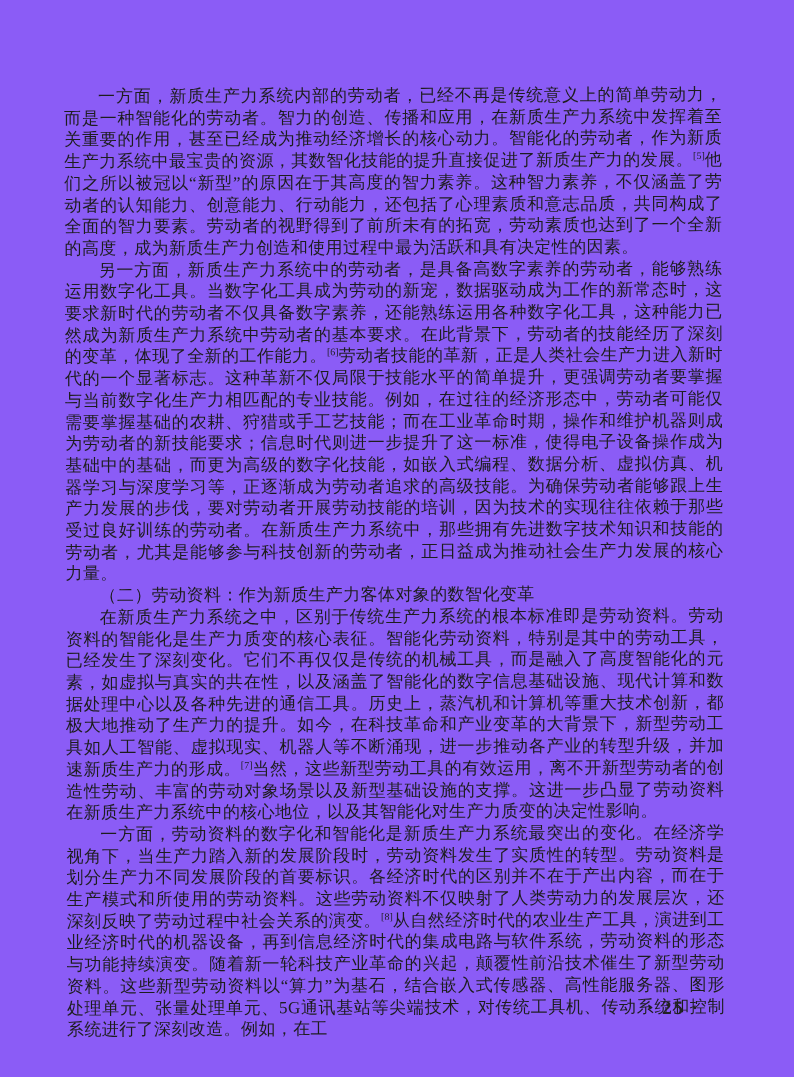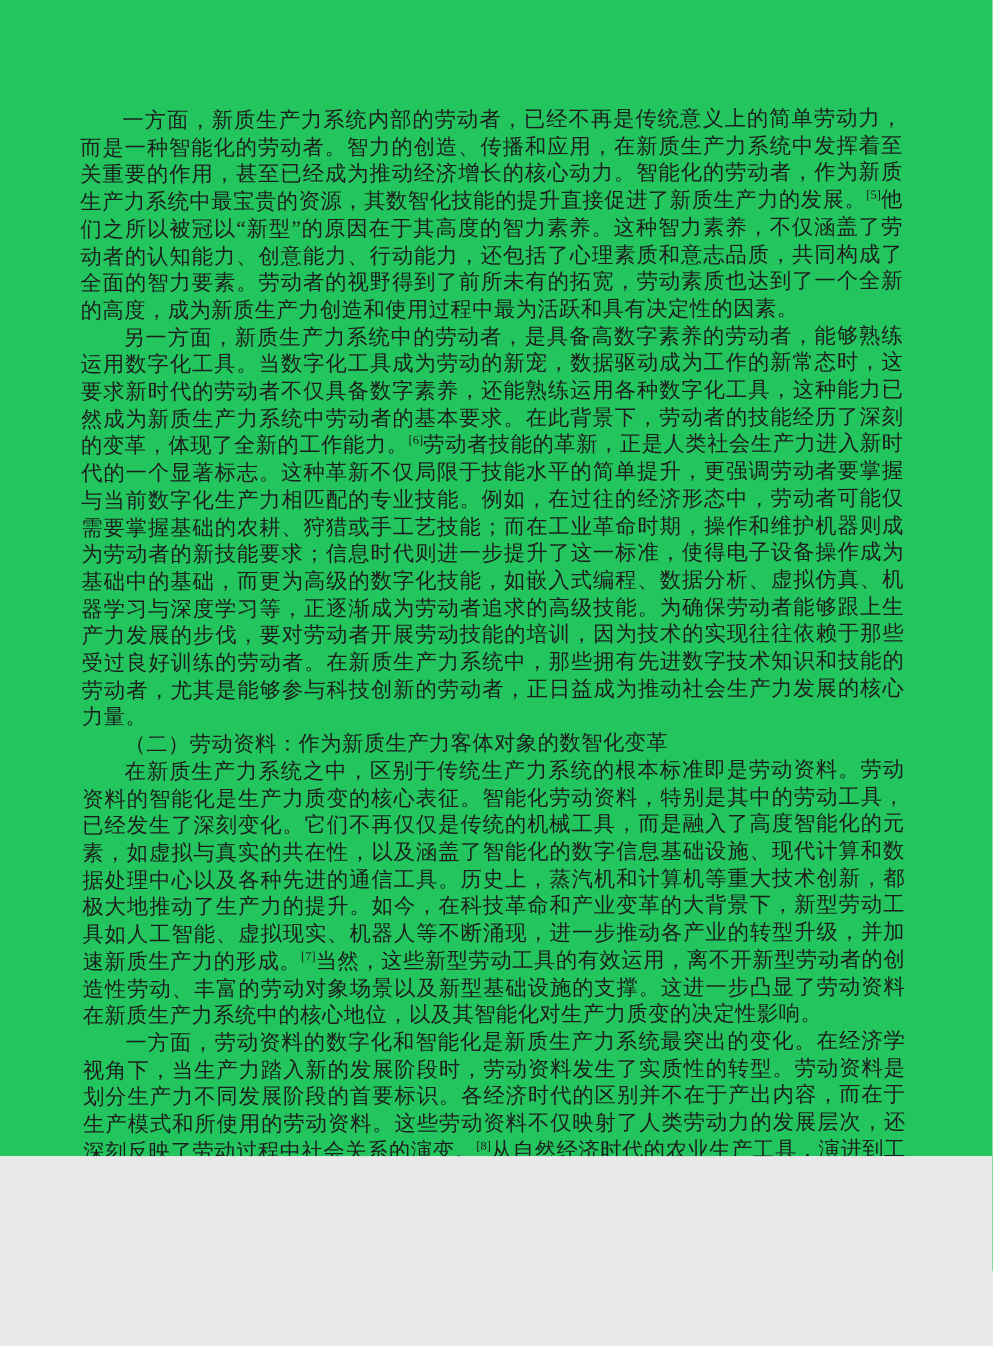--- a/index.html
+++ b/index.html
@@ -3,23 +3,23 @@
 <meta charset="utf-8">
 <style>
   html, body {
     margin: 0;
     padding: 0;
     background: #e9e9e9;
   }
   .page {
     position: relative;
     width: 794px;
-    height: 925px;
+    height: 1077px;
     margin: 0 auto;
-    background: #22c55e;
+    background: #8b5cf6;
     overflow: hidden;
     font-family: "Liberation Serif", "DejaVu Serif", serif;
     color: #1d1d1d;
   }
   .text-block {
     position: absolute;
     left: 64px;
     top: 86px;
     width: 658px;
     font-size: 17px;

